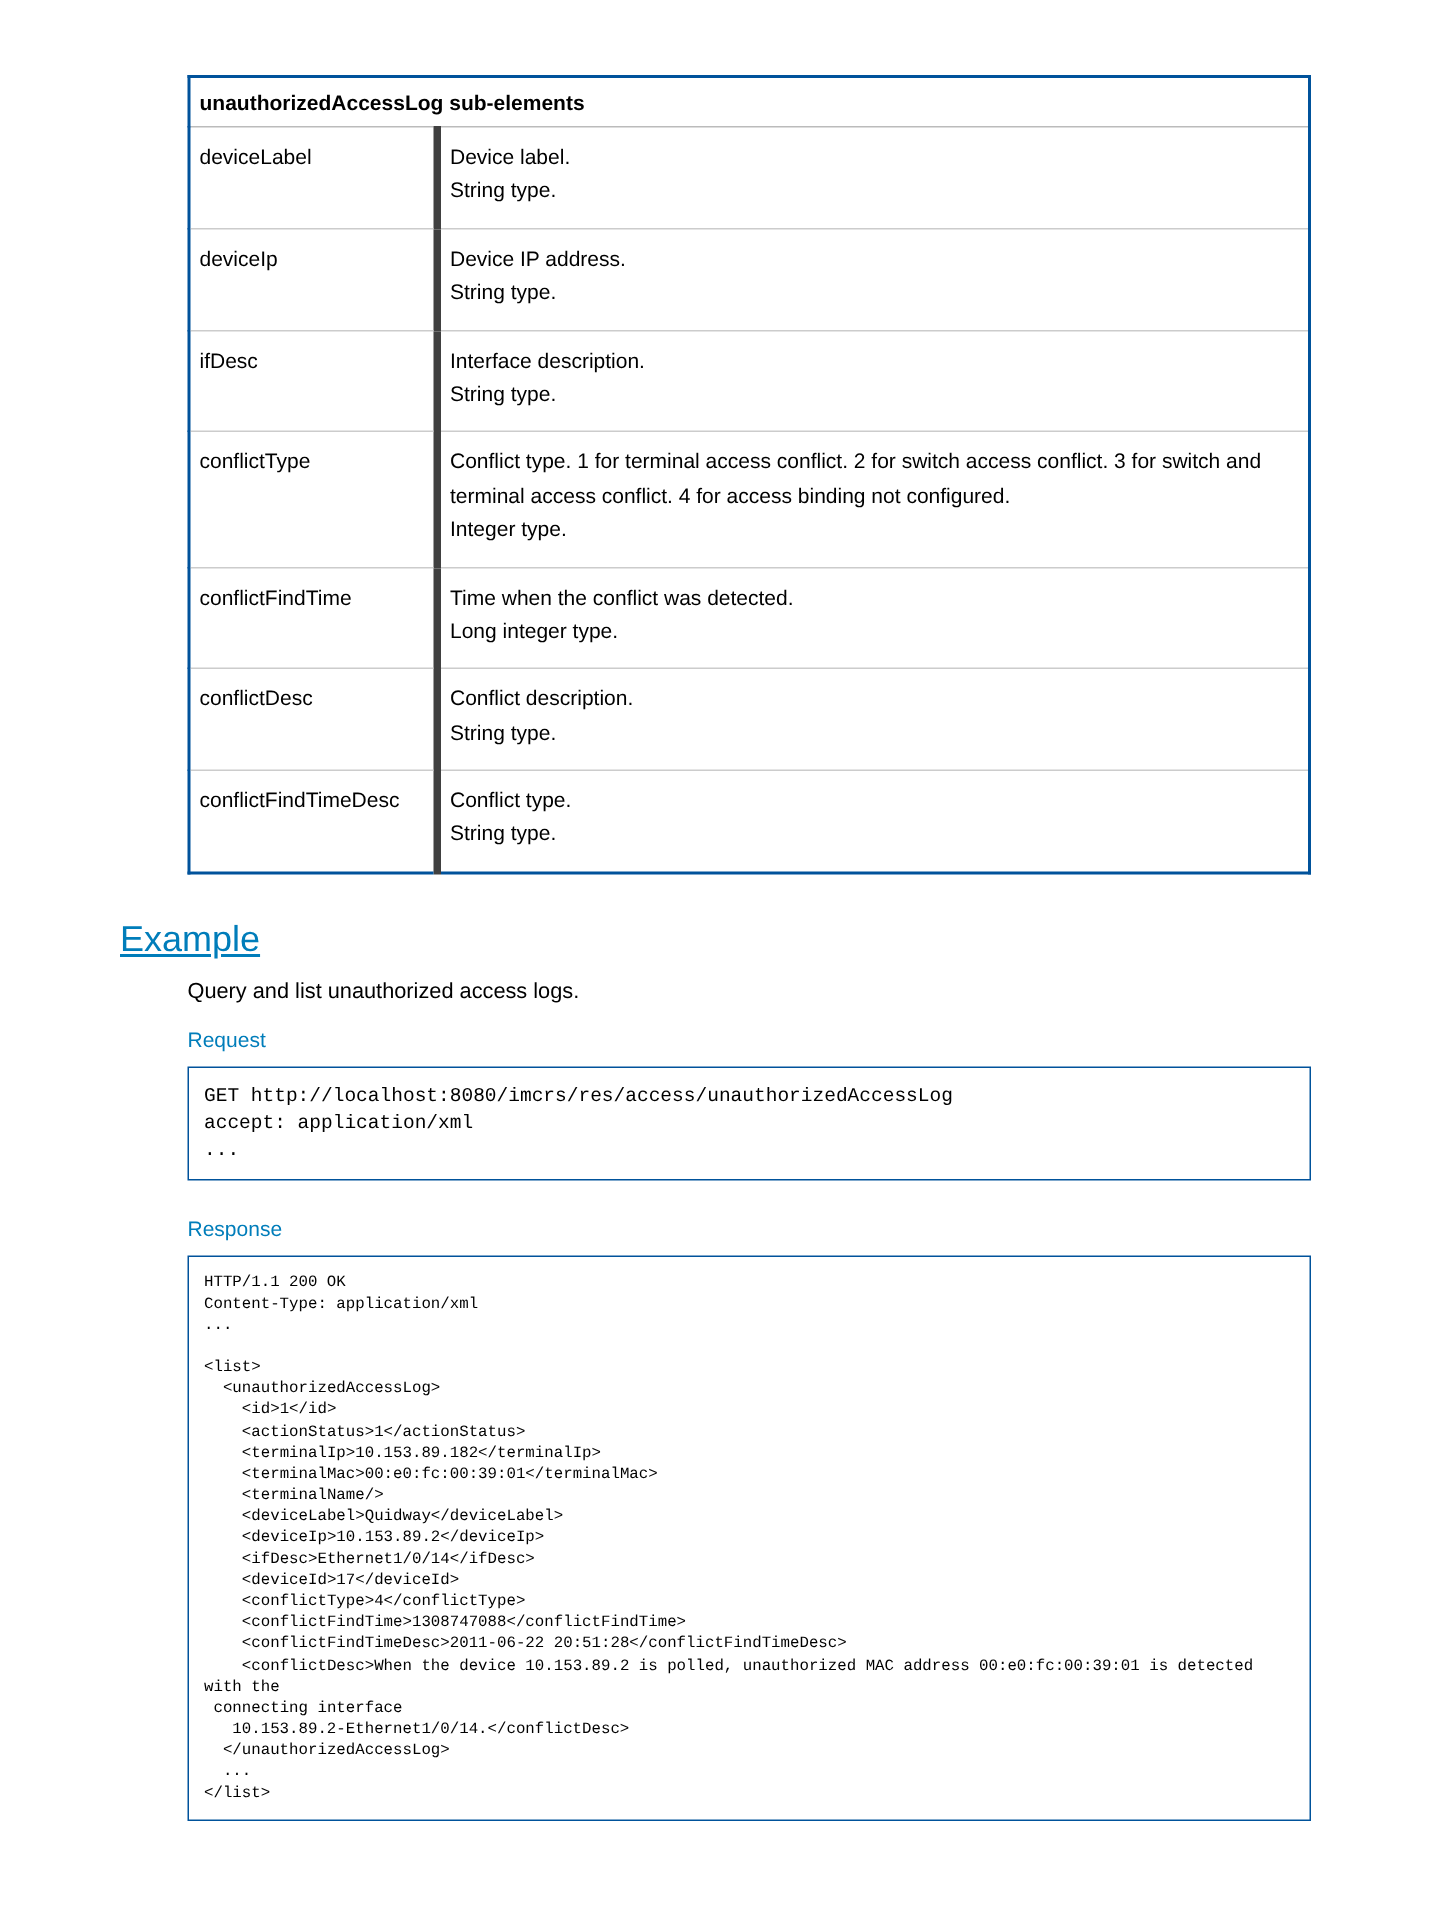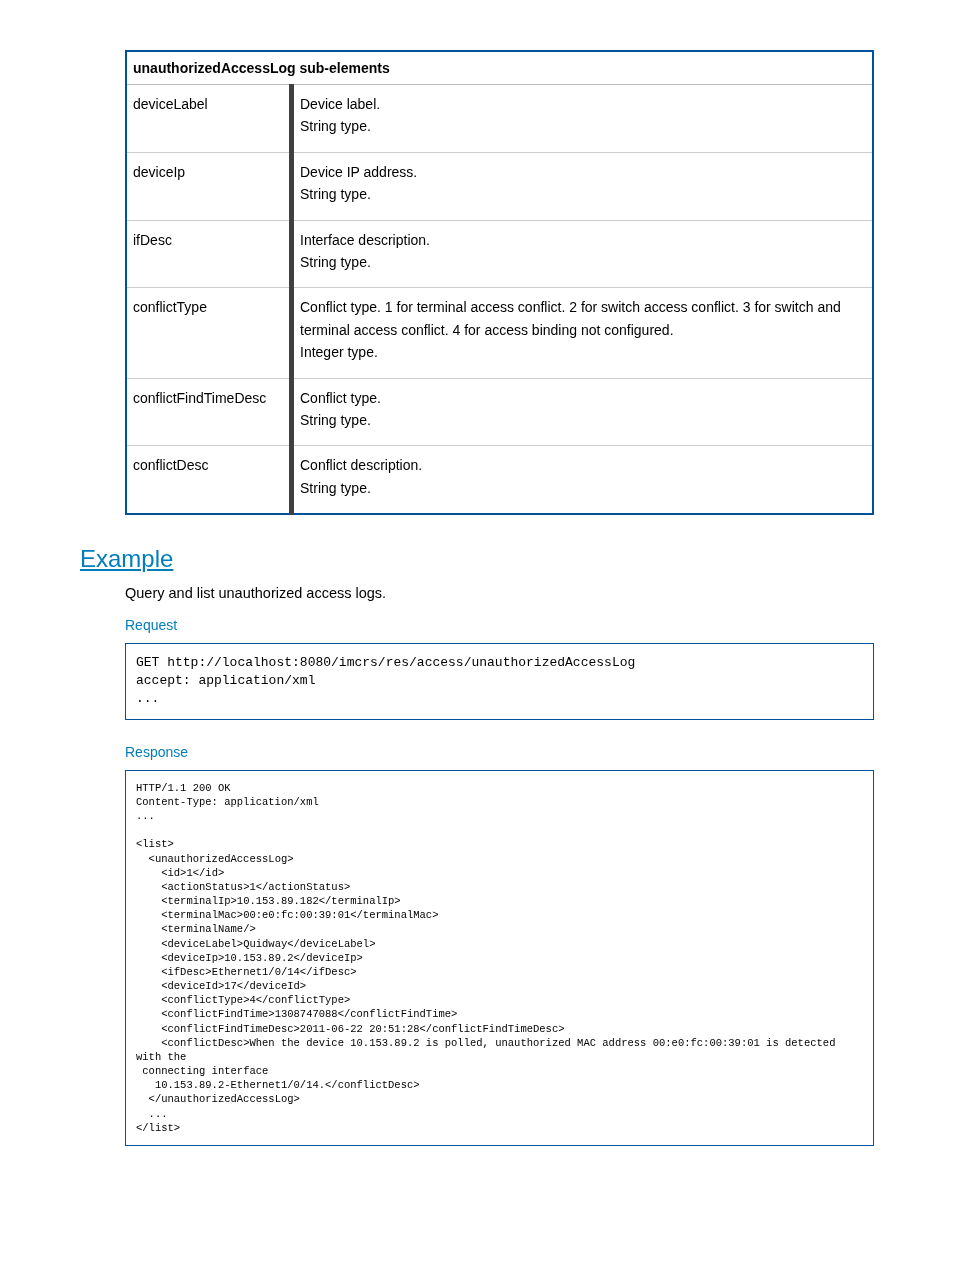--- a/index.html
+++ b/index.html
@@ -98,26 +98,30 @@
           </tr>
           <tr>
             <td class="name">ifDesc</td>
             <td>Interface description.<br>String type.</td>
           </tr>
           <tr>
             <td class="name">conflictType</td>
             <td>Conflict type. 1 for terminal access conflict. 2 for switch access conflict. 3 for switch and terminal access conflict. 4 for access binding not configured.<br>Integer type.</td>
           </tr>
           <tr>
-            <td class="name">conflictFindTimeDesc</td>
-            <td>Conflict type.<br>String type.</td>
+            <td class="name">conflictFindTime</td>
+            <td>Time when the conflict was detected.<br>Long integer type.</td>
           </tr>
           <tr>
             <td class="name">conflictDesc</td>
             <td>Conflict description.<br>String type.</td>
+          </tr>
+          <tr>
+            <td class="name">conflictFindTimeDesc</td>
+            <td>Conflict type.<br>String type.</td>
           </tr>
         </tbody>
     </table>
   </div>
 
   <h2 class="section">Example</h2>
 
   <div class="indent">
     <p class="intro">Query and list unauthorized access logs.</p>
 

